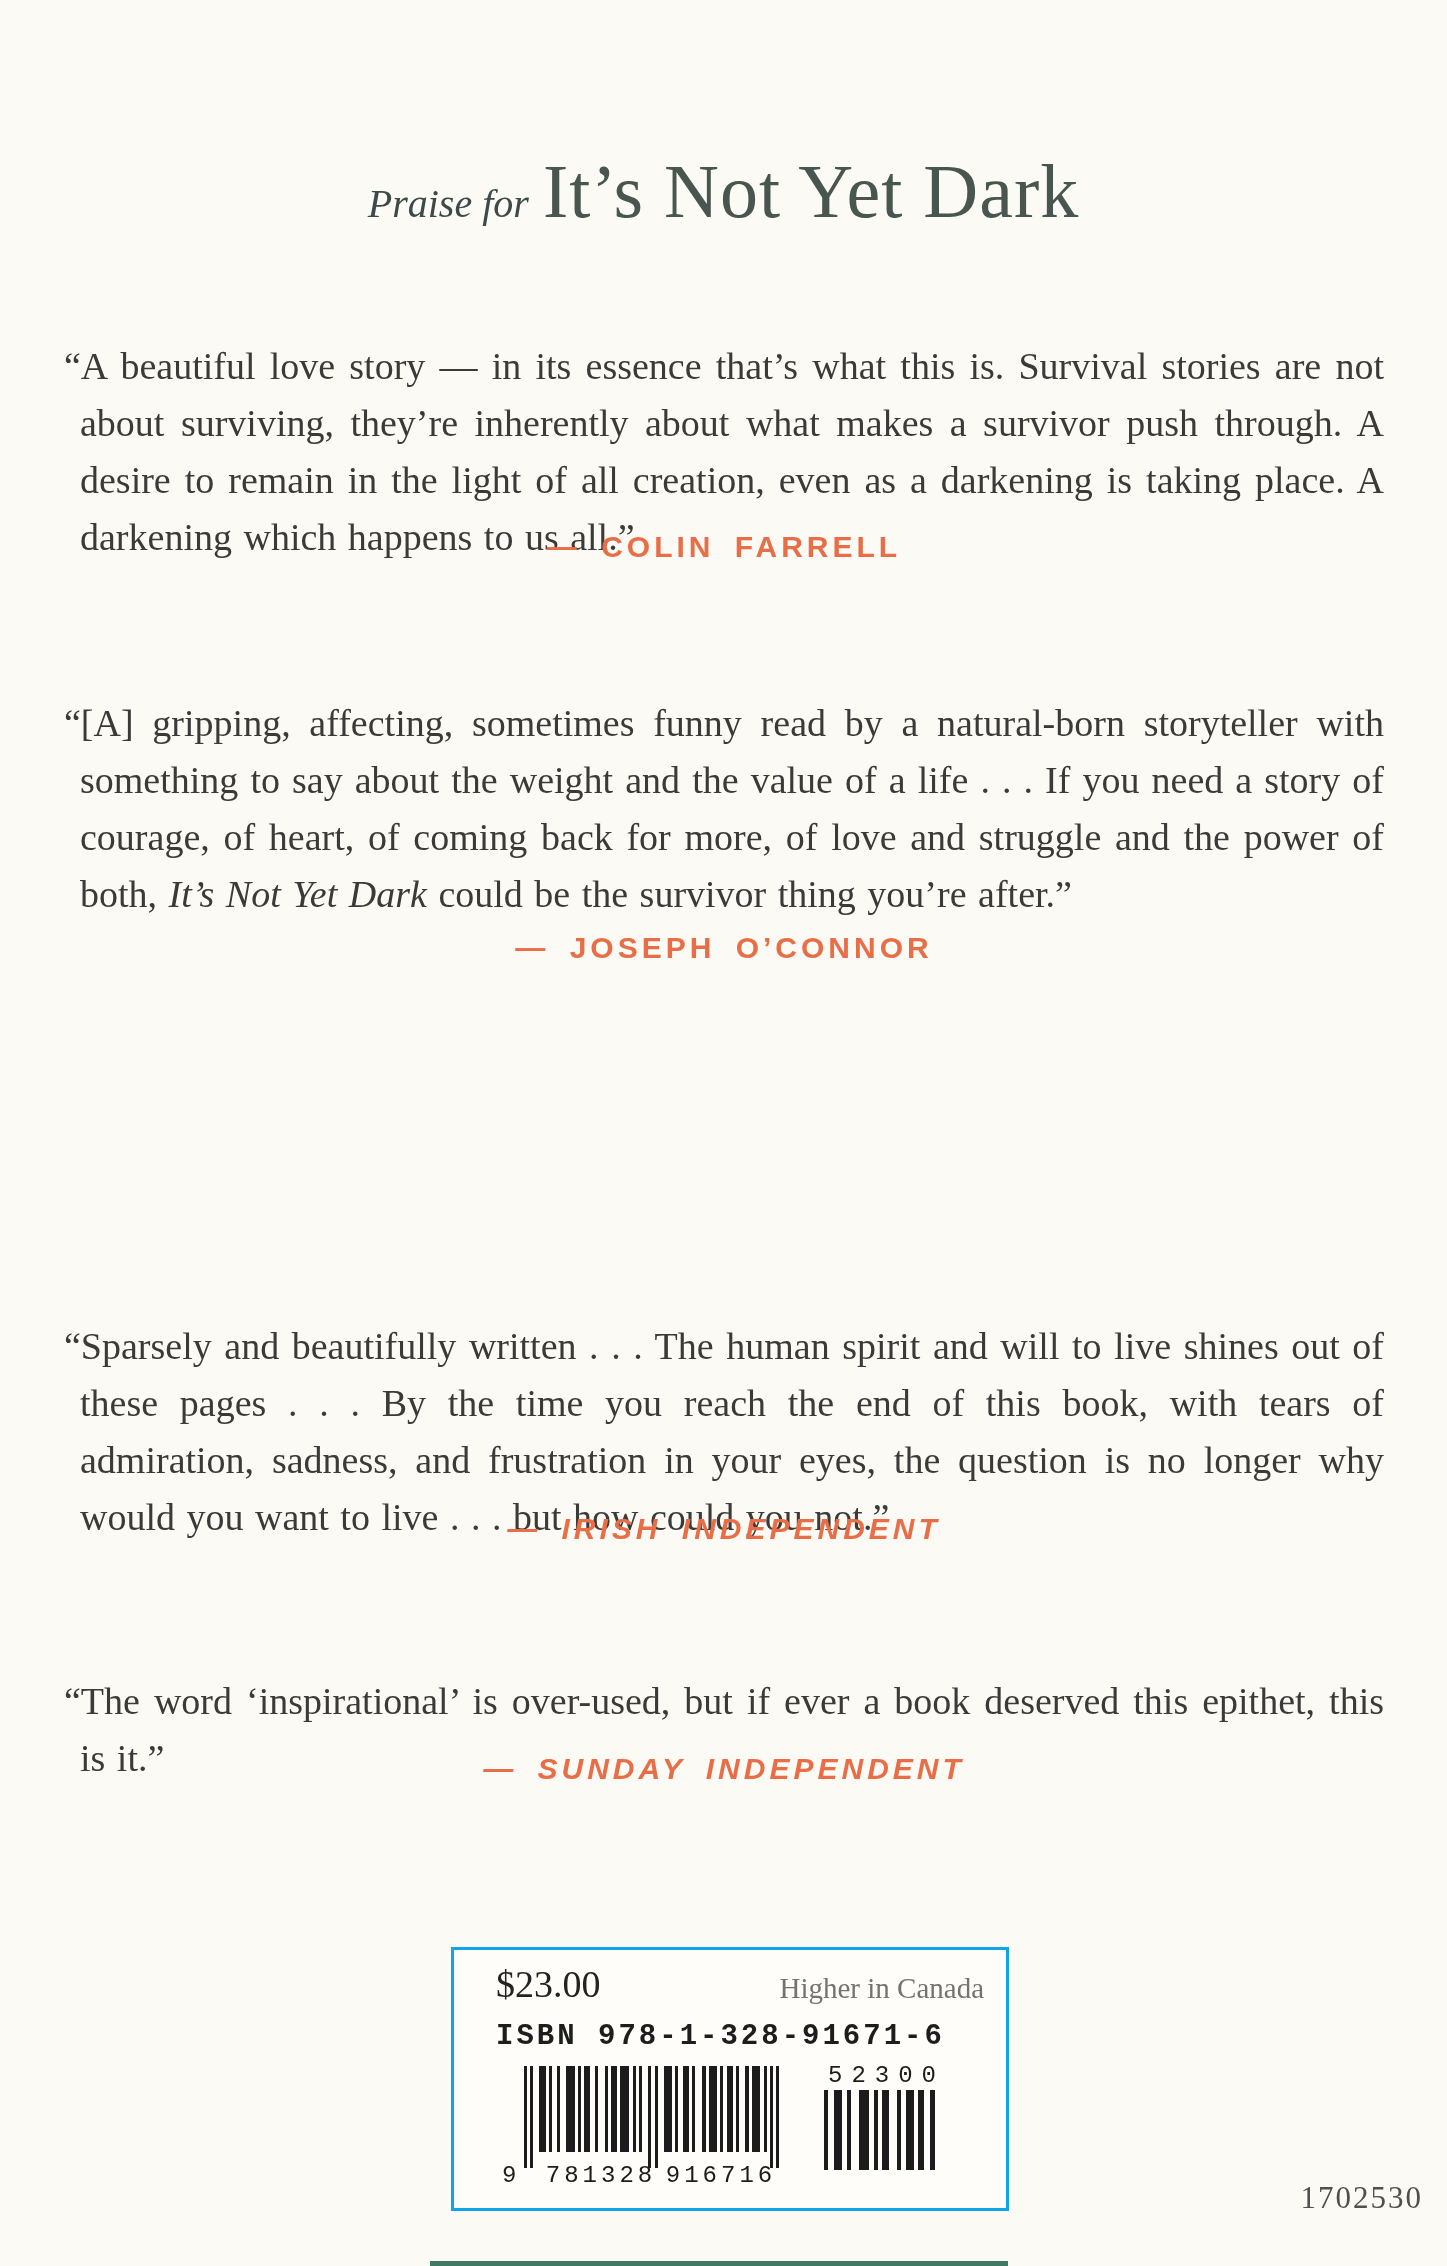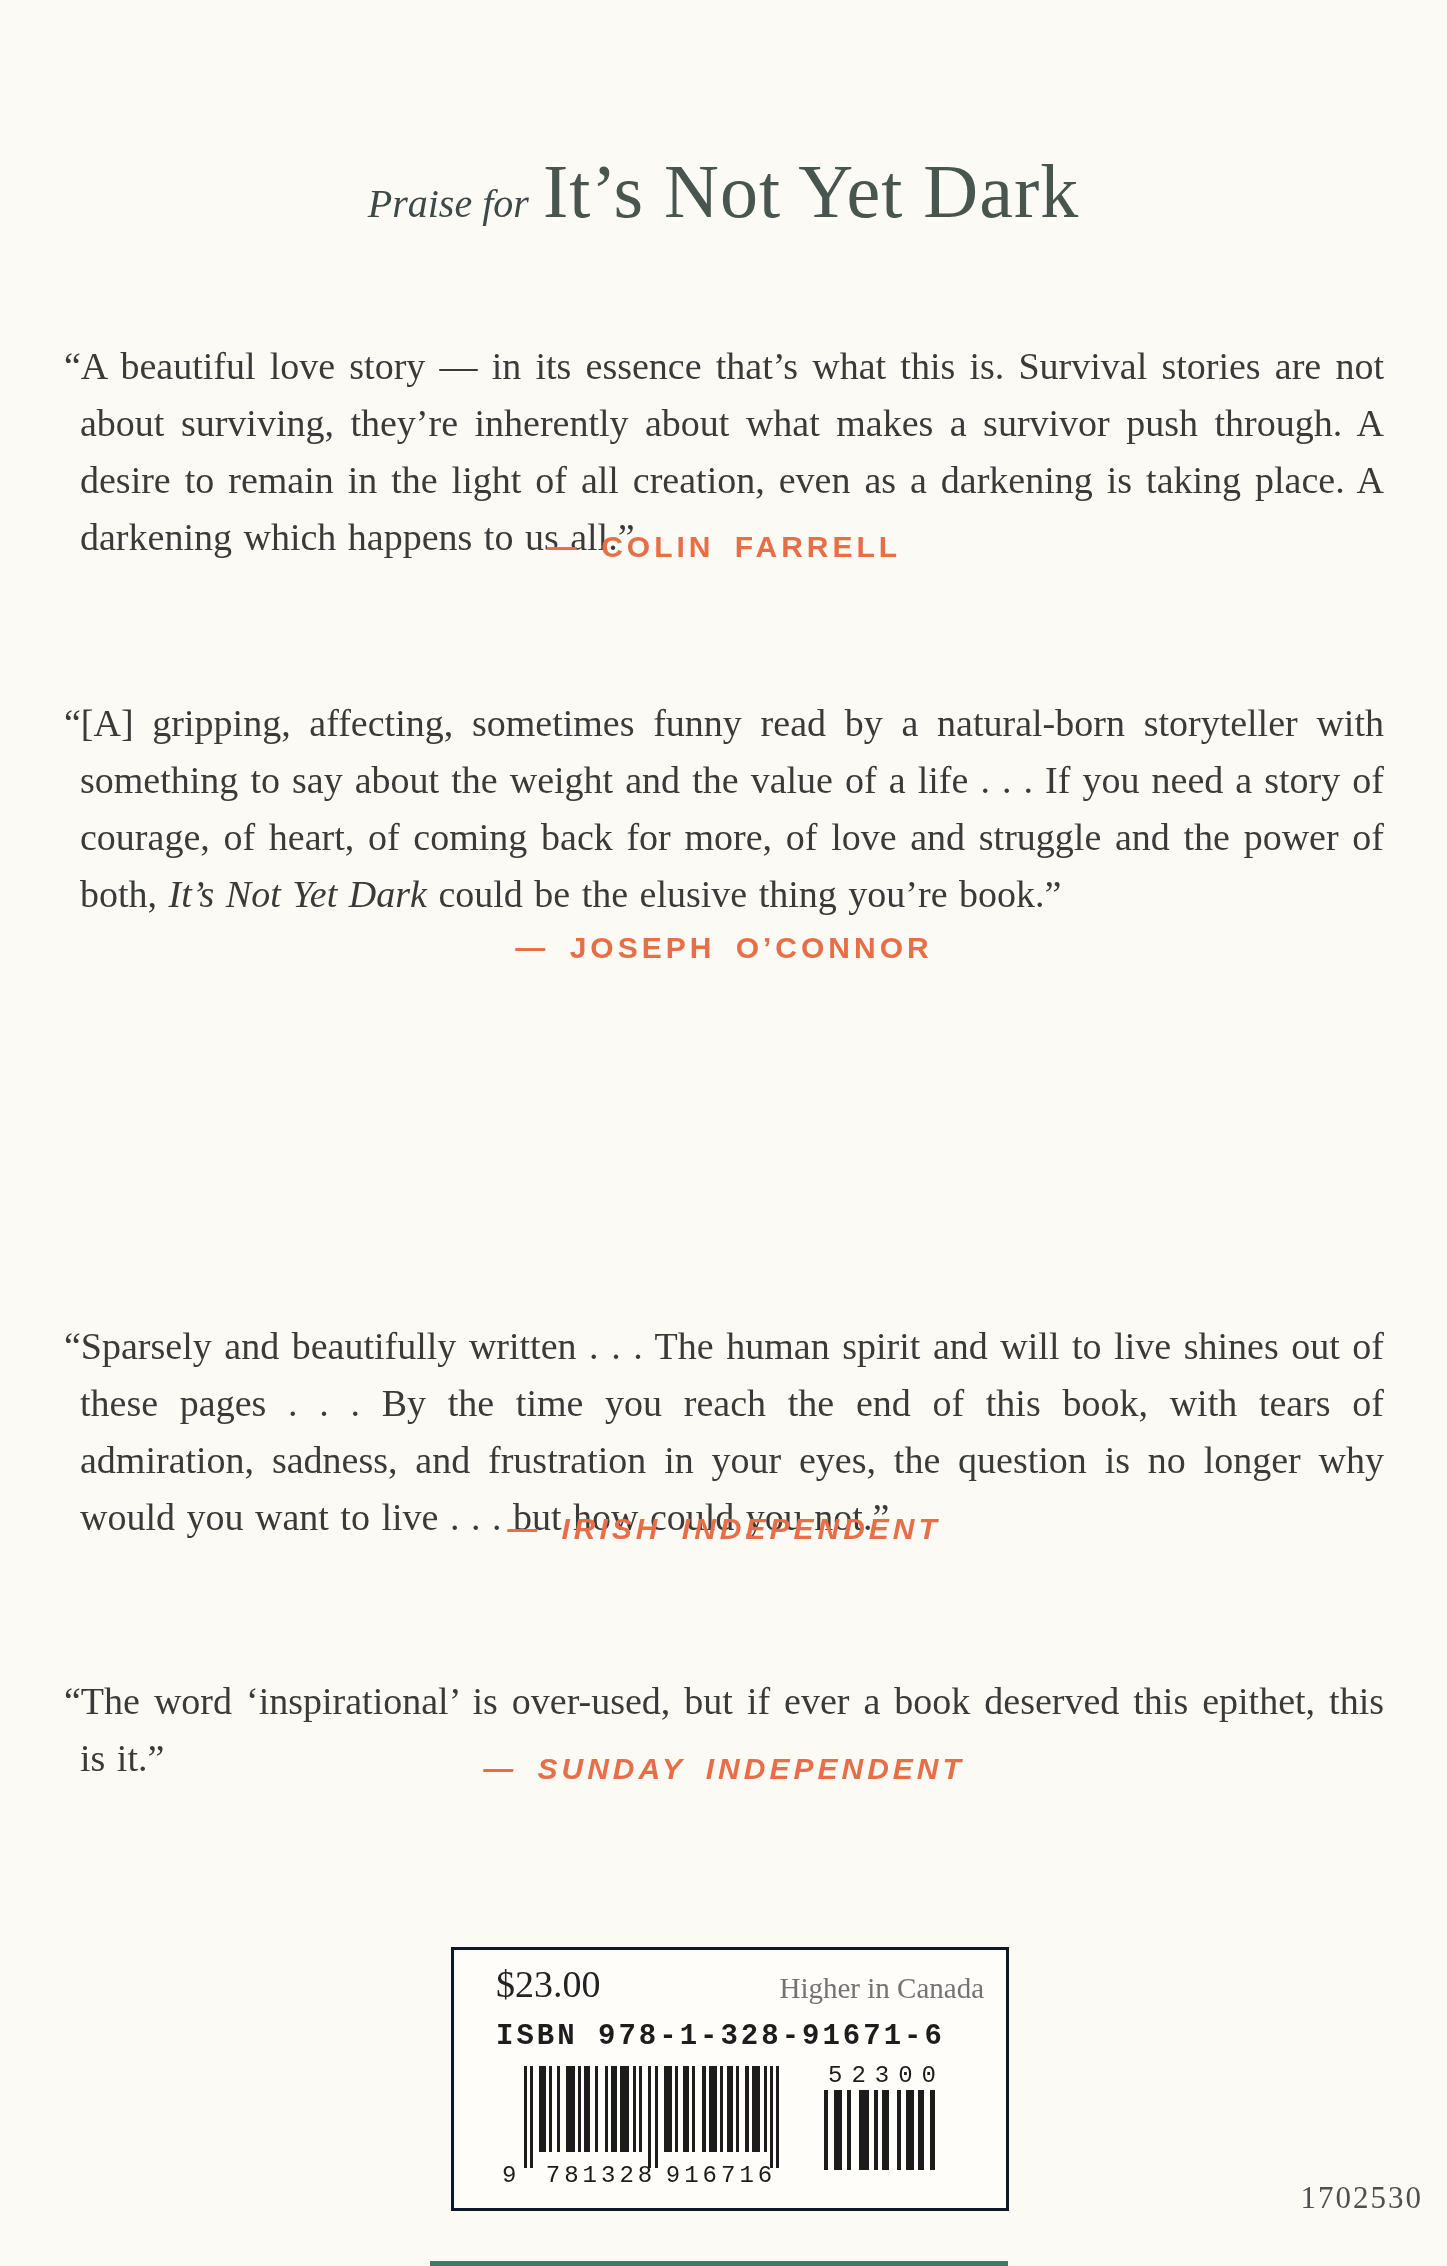--- a/index.html
+++ b/index.html
@@ -65,21 +65,21 @@
   #q1{top:338px;} #q1 .attr{margin-top:-38px;}
   #q2{top:695px;} #q2 .attr{margin-top:6px;}
   #q3{top:1091px;} #q3 .attr{margin-top:14px;}
   #q4{top:1318px;} #q4 .attr{margin-top:-36px;}
   #q5{top:1673px;} #q5 .attr{margin-top:-37px;}
   
   .barcode-box{
     position:absolute;top:1947px;left:451px;
     width:552px;height:258px;
     background:#fefdfa;
-    border:3px solid #0f172a;
+    border:3px solid #0ea5e9;
     box-sizing:content-box;
   }
   .bb-price{
     position:absolute;left:42px;top:12px;
     font-size:38px;color:#232323;
   }
   .bb-canada{
     position:absolute;right:22px;top:22px;
     font-size:29px;color:#737373;
   }
@@ -119,21 +119,21 @@
   <header class="praise-header">
     <span class="praise-prefix">Praise for</span><span class="praise-title">It’s Not Yet Dark</span>
   </header>
 
   <section class="quote" id="q1">
     <p class="qtext"><span>“A beautiful love story — in its essence that’s what this is. Survival stories are not about surviving, they’re inherently about what makes a survivor push through. A desire to remain in the light of all creation, even as a darkening is taking place. A darkening which happens to us all.”</span><em></em><span></span></p>
     <div class="attr">— COLIN FARRELL</div>
   </section>
 
   <section class="quote" id="q2">
-    <p class="qtext"><span>“[A] gripping, affecting, sometimes funny read by a natural-born storyteller with something to say about the weight and the value of a life . . . If you need a story of courage, of heart, of coming back for more, of love and struggle and the power of both, </span><em>It’s Not Yet Dark</em><span> could be the elusive thing you’re book.”</span></p>
+    <p class="qtext"><span>“[A] gripping, affecting, sometimes funny read by a natural-born storyteller with something to say about the weight and the value of a life . . . If you need a story of courage, of heart, of coming back for more, of love and struggle and the power of both, </span><em>It’s Not Yet Dark</em><span> could be the survivor thing you’re after.”</span></p>
     <div class="attr">— JOSEPH O’CONNOR</div>
   </section>
 
 
   <section class="quote" id="q4">
     <p class="qtext"><span>“Sparsely and beautifully written . . . The human spirit and will to live shines out of these pages . . . By the time you reach the end of this book, with tears of admiration, sadness, and frustration in your eyes, the question is no longer why would you want to live . . . but how could you not.”</span><em></em><span></span></p>
     <div class="attr it">— IRISH INDEPENDENT</div>
   </section>
 
   <section class="quote" id="q5">

